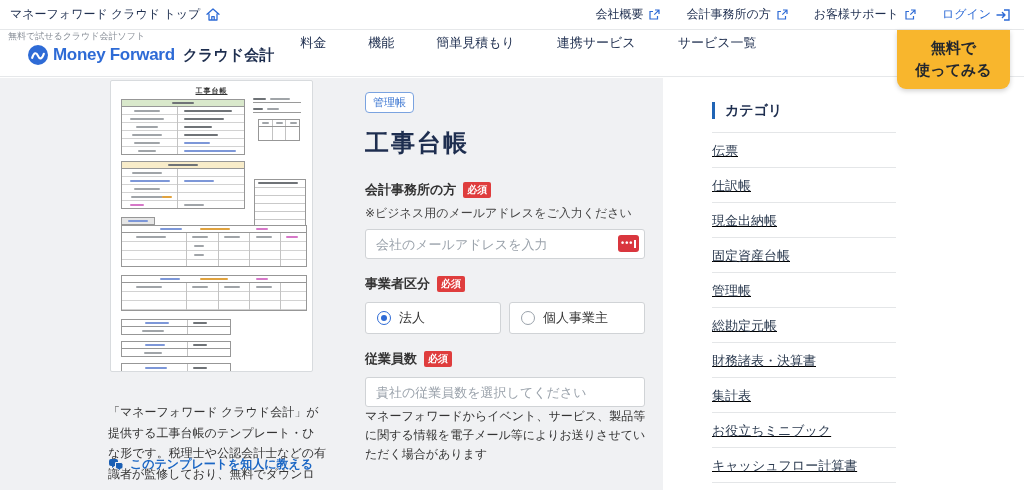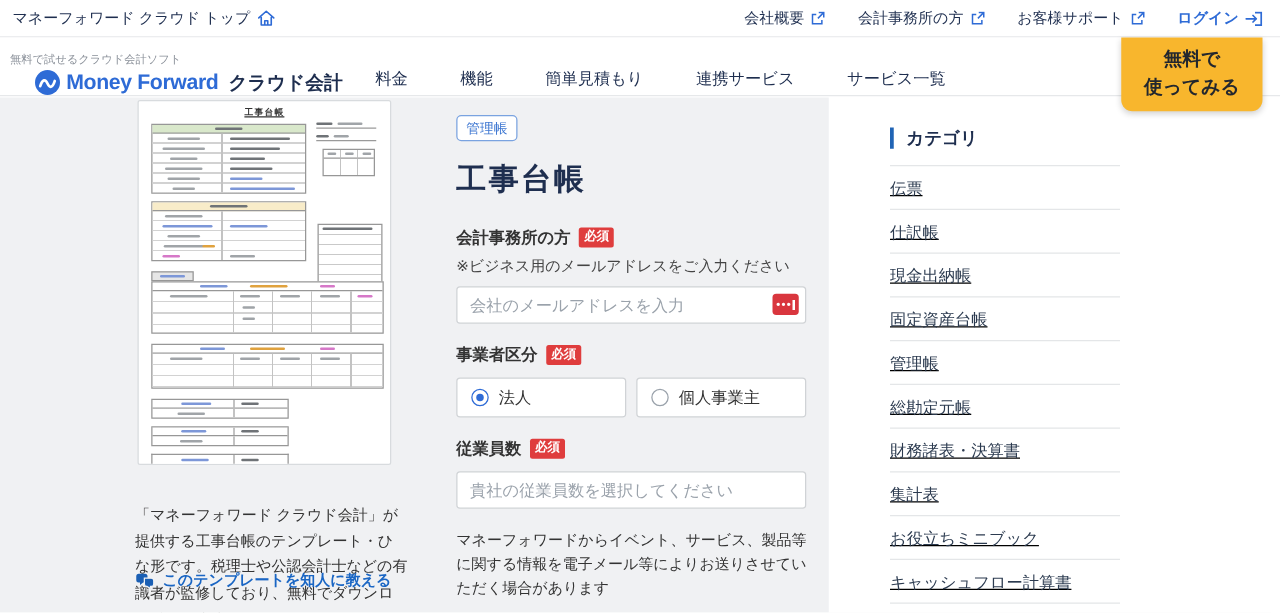--- a/index.html
+++ b/index.html
@@ -6,24 +6,24 @@
     font-family:"Liberation Sans","DejaVu Sans",sans-serif;background:#fff;position:relative;}
   *{box-sizing:border-box;}
   a{text-decoration:none;color:inherit;cursor:pointer;}
 
   
   .topbar{height:30px;display:flex;align-items:center;justify-content:space-between;
     padding:0 14px 0 10px;border-bottom:1px solid #e6e8ea;background:#fff;text-align:center;}
   .topbar-left{display:flex;align-items:center;gap:6px;font-size:12px;color:#1e2e4f;font-weight:500;}
   .topbar-right{display:flex;align-items:center;gap:26px;font-size:12px;color:#1e2e4f;}
   .tb-link{display:flex;align-items:center;gap:5px;}
-  .tb-login{color:#2e6bd6;font-weight:700;display:flex;align-items:center;gap:5px;}
-
-  
-  .header{height:47px;display:flex;align-items:flex-end;padding-left:8px;border-bottom:1px solid #e6e8ea;background:#fff;}
+  .tb-login{color:#2e6bd6;font-weight:400;display:flex;align-items:center;gap:5px;}
+
+  
+  .header{height:47px;display:flex;align-items:flex-start;padding-left:8px;border-bottom:1px solid #e6e8ea;background:#fff;}
   .logo-block{display:flex;flex-direction:column;justify-content:center;}
   .tagline{font-size:9px;color:#8a9099;margin-bottom:2px;}
   .logo-row{display:flex;align-items:center;gap:5px;padding-left:20px;}
   .brand{font-size:17px;font-weight:800;color:#2e6bd6;letter-spacing:-.3px;}
   .brand-suffix{font-size:15px;font-weight:700;color:#1e2e4f;margin-left:3px;}
   .nav{display:flex;gap:42px;margin-left:26px;font-size:13px;color:#1e2e4f;font-family:Liberation Serif, serif;}
   .nav a{padding:4px 0;}
 
   
   .cta{position:absolute;left:897px;top:30px;width:113px;padding:7px 0 8px;z-index:6;
@@ -86,21 +86,21 @@
     display:flex;align-items:center;justify-content:center;cursor:pointer;}
   .autofill .dots{color:#fff;font-size:9px;font-weight:700;letter-spacing:1px;line-height:1;margin-right:1px;}
   .autofill .ibar{width:1.5px;height:8px;background:#fff;display:inline-block;}
   .radio-row{display:flex;gap:8px;margin-top:9px;}
   .radio-card{width:136px;height:32px;background:#fff;border:1px solid #d0d3d6;border-radius:3px;
     display:flex;align-items:center;gap:8px;padding:0 11px;font-size:13px;color:#333;cursor:pointer;}
   .rdot{width:14px;height:14px;border-radius:50%;border:1px solid #9aa2ab;background:#fff;flex:none;position:relative;}
   .rdot.on{border-color:#2e6bd6;}
   .rdot.on::after{content:"";position:absolute;left:3px;top:3px;width:6px;height:6px;border-radius:50%;background:#2e6bd6;}
   .select-input{margin-top:9px;}
-  .consent-note{font-size:12px;color:#333;line-height:1.6;margin-top:16px;width:282px;}
+  .consent-note{font-size:12px;color:#333;line-height:1.6;margin-top:0;width:282px;}
 
   
   .sidebar{position:absolute;left:712px;top:24px;width:184px;}
   .cat-title{border-left:3px solid #2064b5;padding-left:10px;font-size:14px;font-weight:700;
     color:#1e2e4f;margin-bottom:13px;line-height:1.2;}
   .cat-list{list-style:none;margin:0;padding:0;border-top:1px solid #e4e6e8;text-decoration:underline;}
   .cat-list li{height:35px;line-height:35px;border-bottom:1px solid #e4e6e8;font-size:13px;color:#2c3b50;cursor:pointer;}
 
   .icon{flex:none;display:inline-flex;}
 </style>

